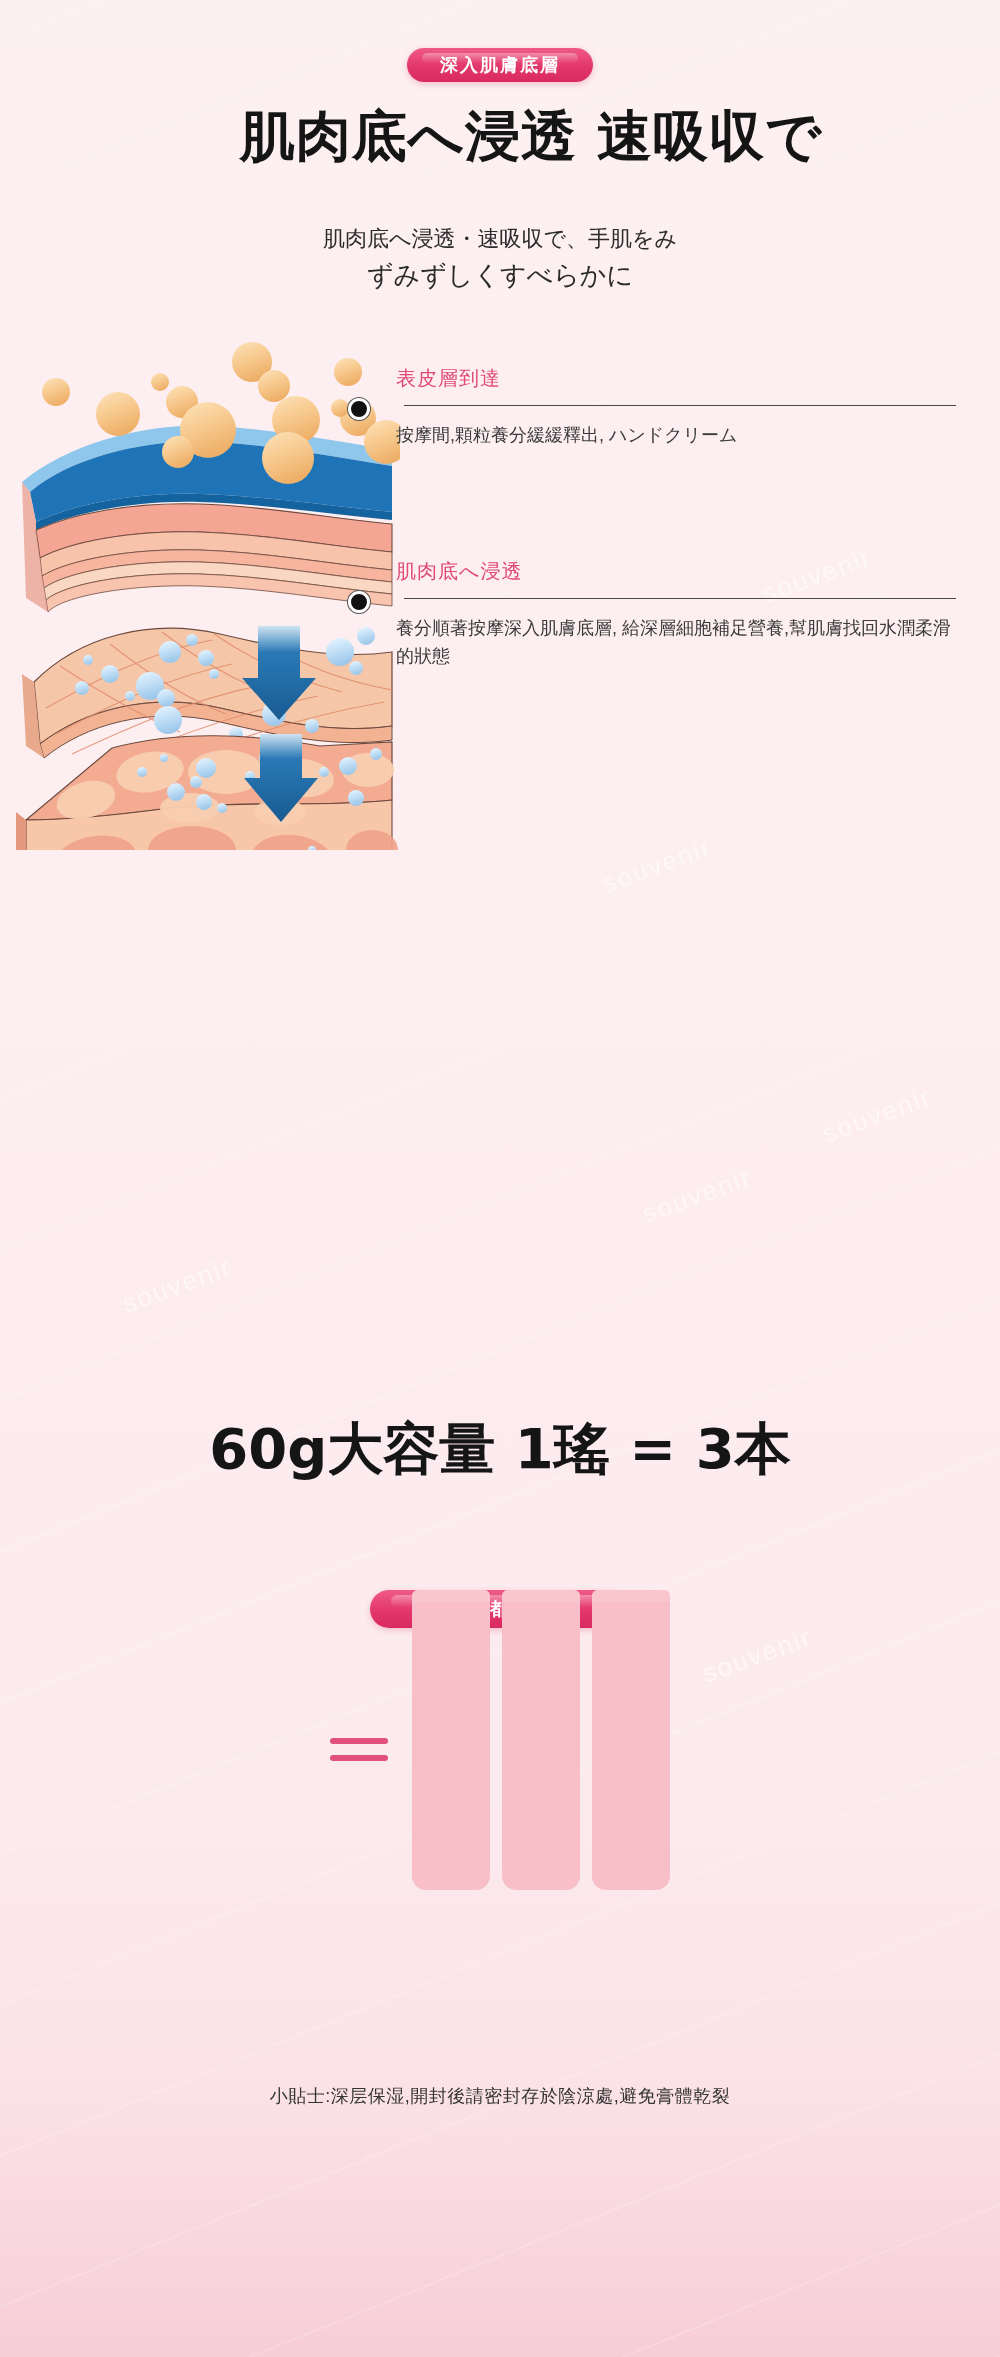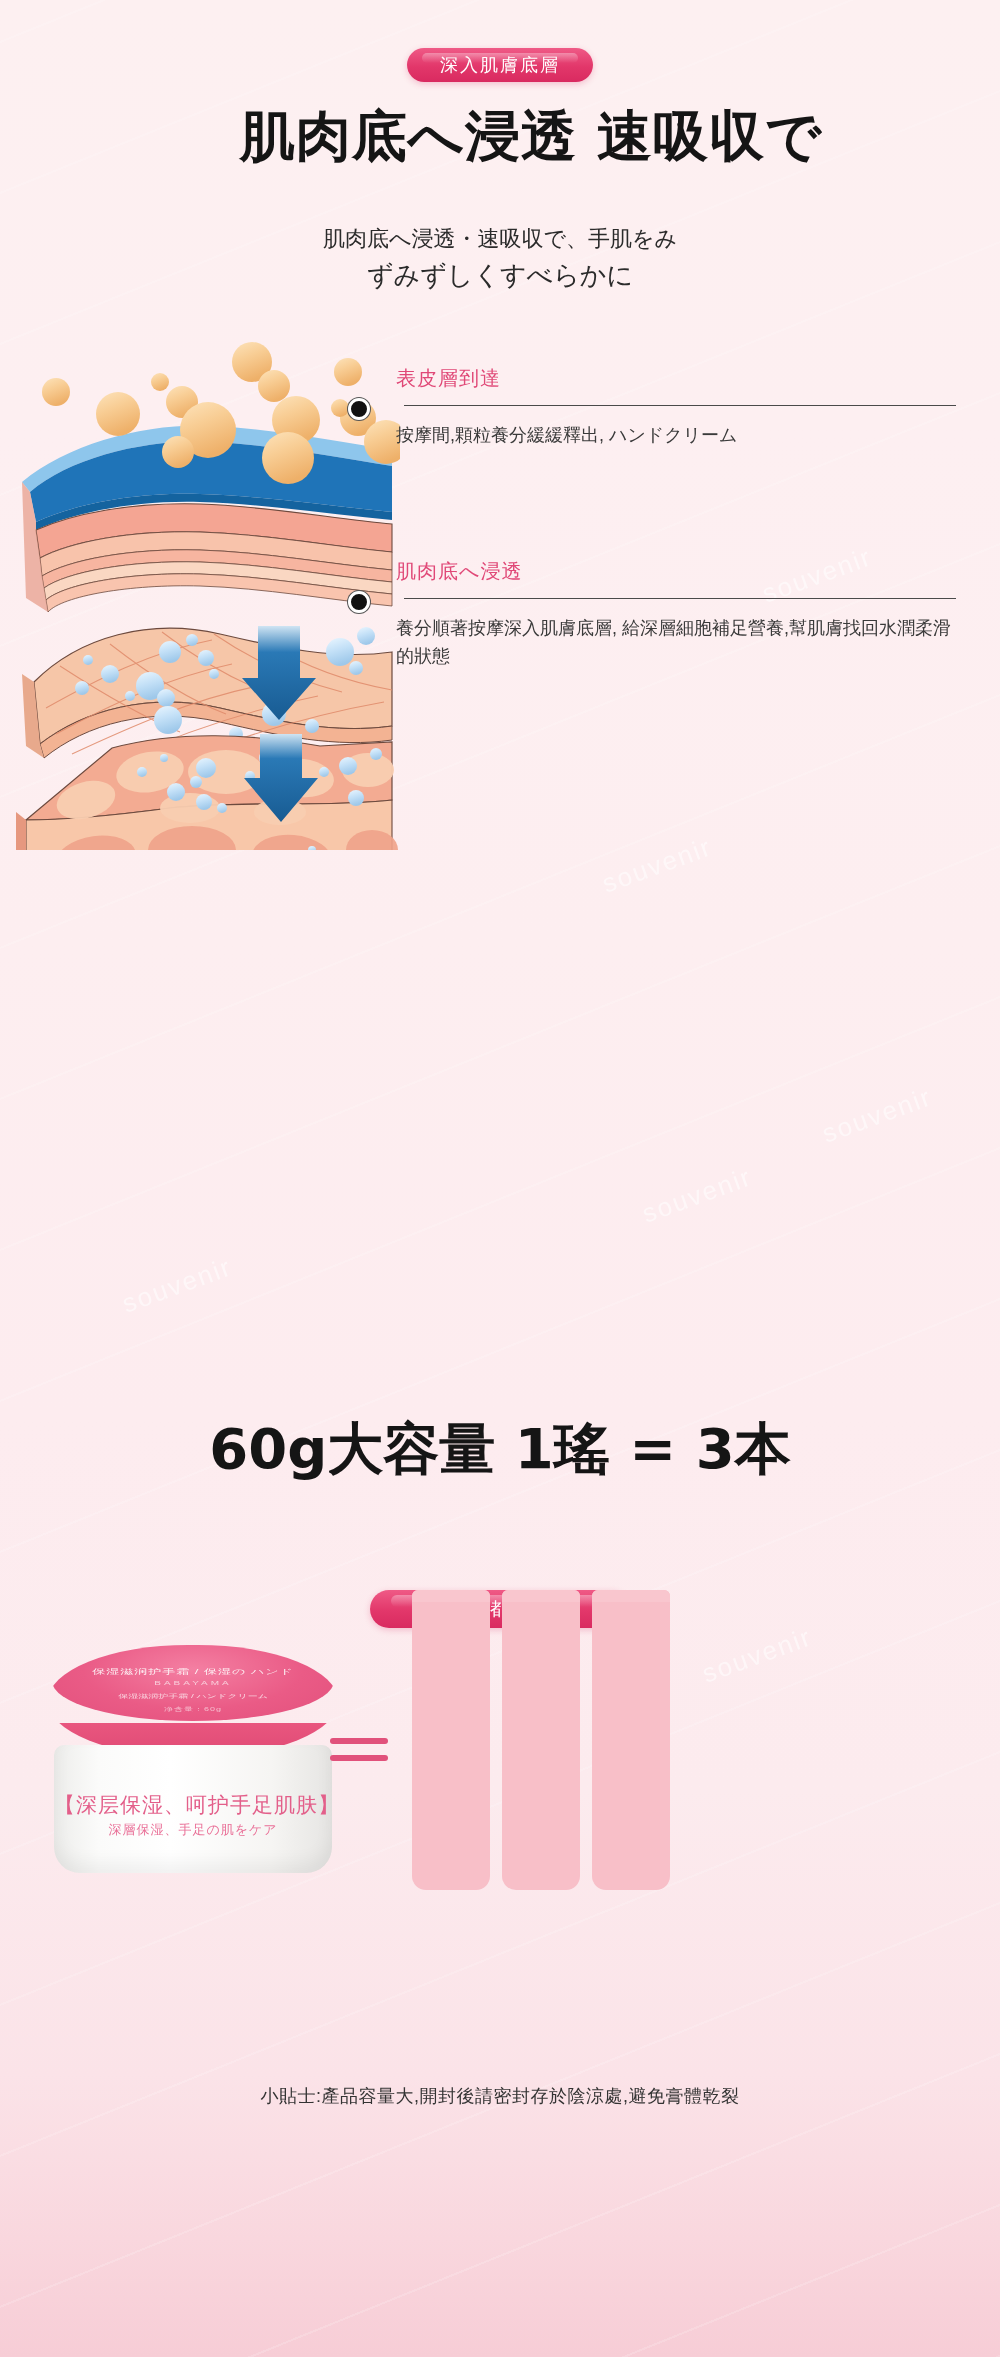--- a/index.html
+++ b/index.html
@@ -50,21 +50,21 @@
     position: absolute;
     left: 50%;
     transform: translateX(-50%);
     border-radius: 999px;
     background: linear-gradient(180deg, #ef5a86 0%, #e2376a 55%, #d92a60 100%);
     box-shadow: 0 2px 6px rgba(216,45,100,.25);
     display: flex;
     align-items: center;
     justify-content: center;
     color: #ffffff;
-    font-weight: normal;
+    font-weight: bold;
     letter-spacing: 2px;
   }
   #top-badge {
     top: 48px;
     width: 186px;
     height: 34px;
     font-size: 18px;
   }
   #volume-badge {
     top: 1590px;
@@ -529,40 +529,26 @@
   </div>
 
   <div class="h1" id="volume-heading">60g大容量 1瑤 = 3本</div>
   <div class="pill" id="volume-badge">
     <span>怎麼用都不浪費</span>
     <span class="pill-gloss"></span>
   </div>
 
   <div id="product-row">
 
-    <div id="product-jar">
-      <div class="jar-lid">
-        <div class="jar-lid-top"></div>
-        <div class="jar-lid-label">保湿滋润护手霜 / 保湿の ハンド</div>
-        <div class="jar-lid-brand">BABAYAMA</div>
-        <div class="jar-lid-sub">保湿滋润护手霜 / ハンドクリーム</div>
-        <div class="jar-lid-weight">净含量：60g</div>
-        <div class="jar-lid-rim"></div>
-      </div>
-      <div class="jar-body">
-        <div class="jar-text-cn">【深层保湿、呵护手足肌肤】</div>
-        <div class="jar-text-jp">深層保湿、手足の肌をケア</div>
-      </div>
-    </div>
 
     <div id="equals-sign">
       <i></i>
       <i></i>
     </div>
 
     <div class="tube" id="tube-1"></div>
     <div class="tube" id="tube-2"></div>
     <div class="tube" id="tube-3"></div>
   </div>
 
-  <div id="footer-note">小貼士:產品容量大,開封後請密封存於陰涼處,避免膏體乾裂</div>
+  <div id="footer-note">小貼士:深层保湿,開封後請密封存於陰涼處,避免膏體乾裂</div>
 
 </div>
 
 </body></html>

